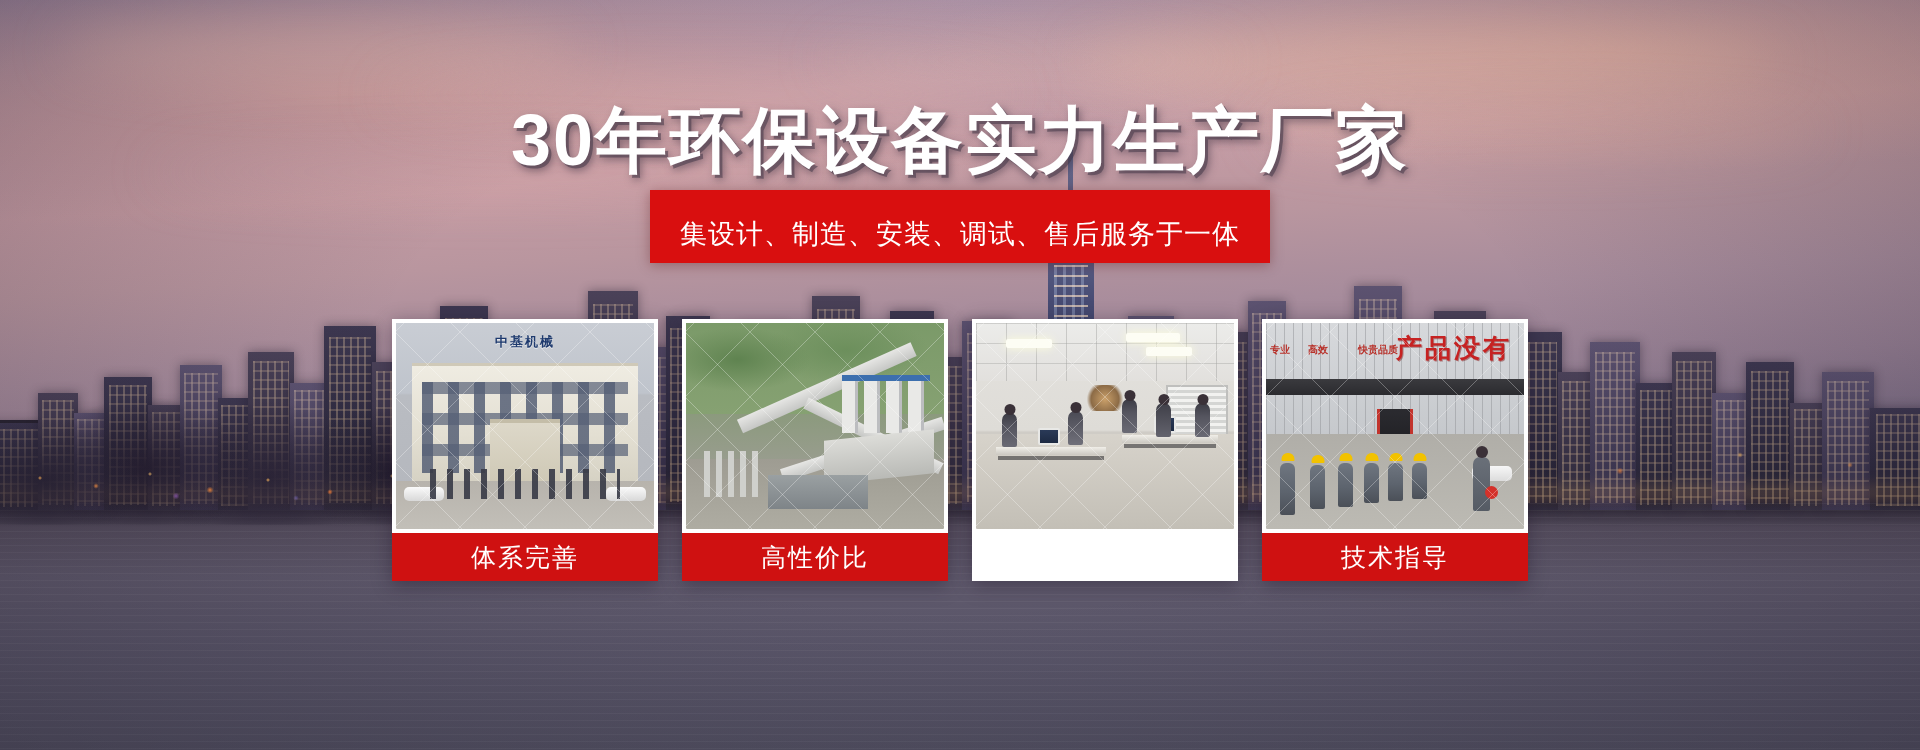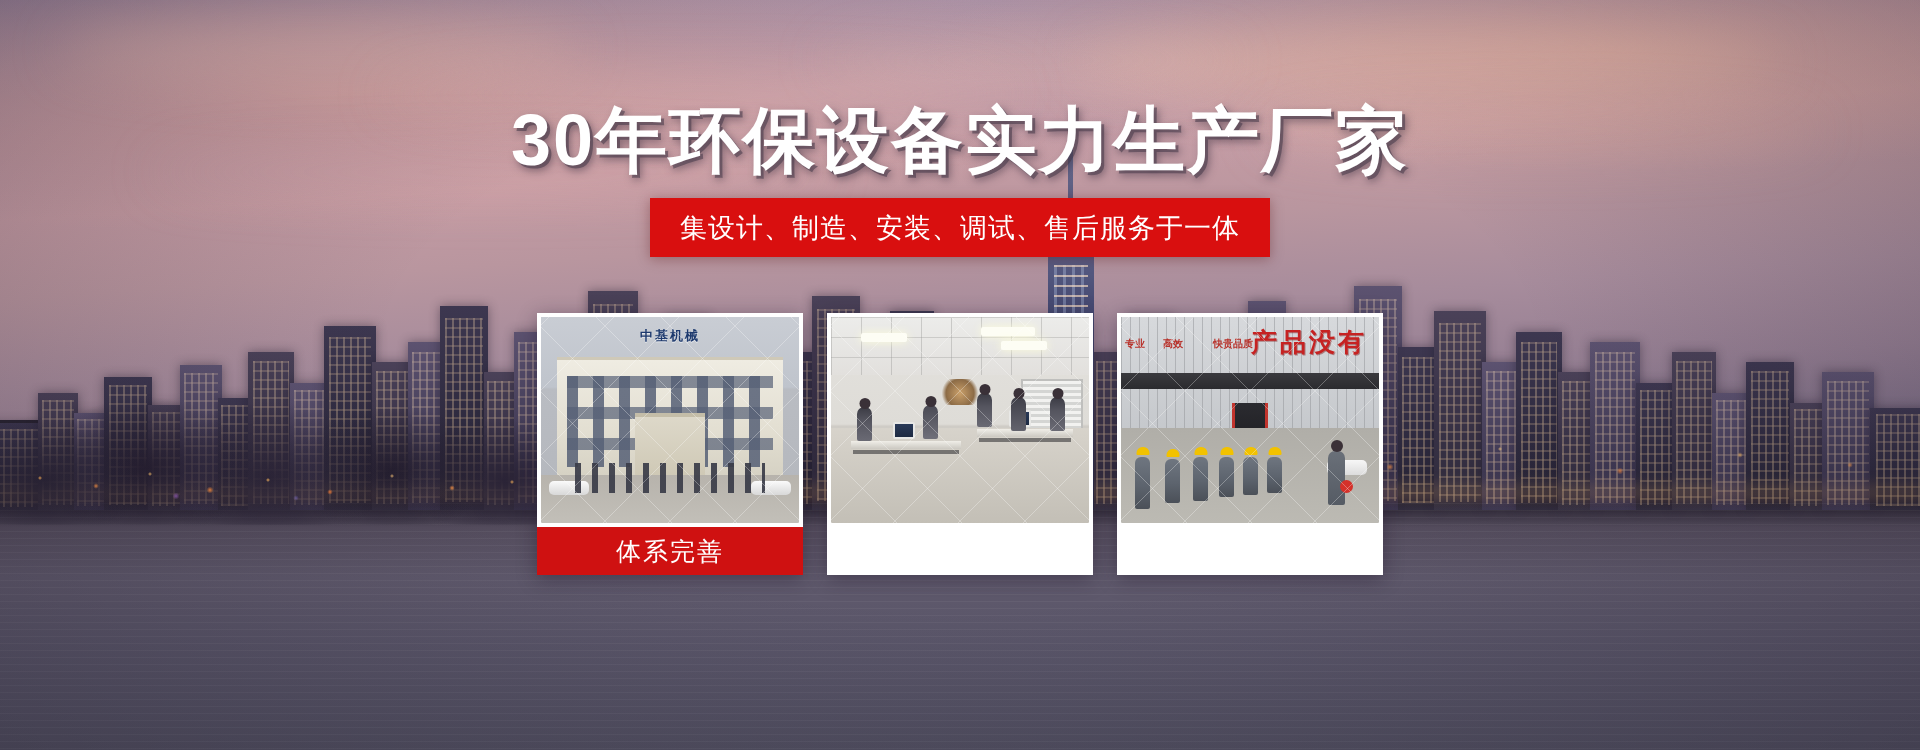--- a/index.html
+++ b/index.html
@@ -184,27 +184,27 @@
     letter-spacing:2px;
     color:#ffffff;
     text-shadow:
        3px 3px 0 rgba(70,56,72,.55),
        4px 5px 9px rgba(48,38,56,.52);
     white-space:nowrap;
     line-height:1;
   }
 
   .subtitle-pill {
-    margin-top:22px;
+    margin-top:14px;
     background:#d90f0f;
     color:#ffffff;
     font-size:27px;
     font-weight:500;
     letter-spacing:1px;
-    padding:12px 30px 11px;
+    padding:26px 30px 11px;
     white-space:nowrap;
     box-shadow:0 2px 12px rgba(80,10,10,.35);
   }
 
   
   .cards {
     margin-top:56px;
     display:flex;
     gap:24px;
   }
@@ -557,20 +557,36 @@
             <div class="portico"></div>
             <div class="plaza"></div>
             <div class="car l"></div>
             <div class="car r"></div>
             <div class="staff"></div>
           </div>
         </div>
         <div class="caption">体系完善</div>
       </div>
 
+      <div class="card">
+        <div class="thumb">
+          <div class="ph2">
+            <div class="field"></div>
+            <div class="yard"></div>
+            <div class="belt b1"></div>
+            <div class="belt b2"></div>
+            <div class="belt b3"></div>
+            <div class="silos"></div>
+            <div class="shed"></div>
+            <div class="stacks"></div>
+            <div class="roof"></div>
+          </div>
+        </div>
+        <div class="caption">高性价比</div>
+      </div>
 
       <div class="card">
         <div class="thumb">
           <div class="ph3">
             <div class="ceil"></div>
             <div class="panel p1"></div>
             <div class="panel p2"></div>
             <div class="panel p3"></div>
             <div class="wallart"></div>
             <div class="blinds"></div>
@@ -603,17 +619,18 @@
             <div class="worker w1"></div>
             <div class="worker w2"></div>
             <div class="worker w3"></div>
             <div class="worker w4"></div>
             <div class="worker w5"></div>
             <div class="worker w6"></div>
             <div class="boss"></div>
             <div class="helmet"></div>
           </div>
         </div>
+        <div class="caption">技术指导</div>
       </div>
 
     </div>
   </div>
 </div>
 
 </body></html>

